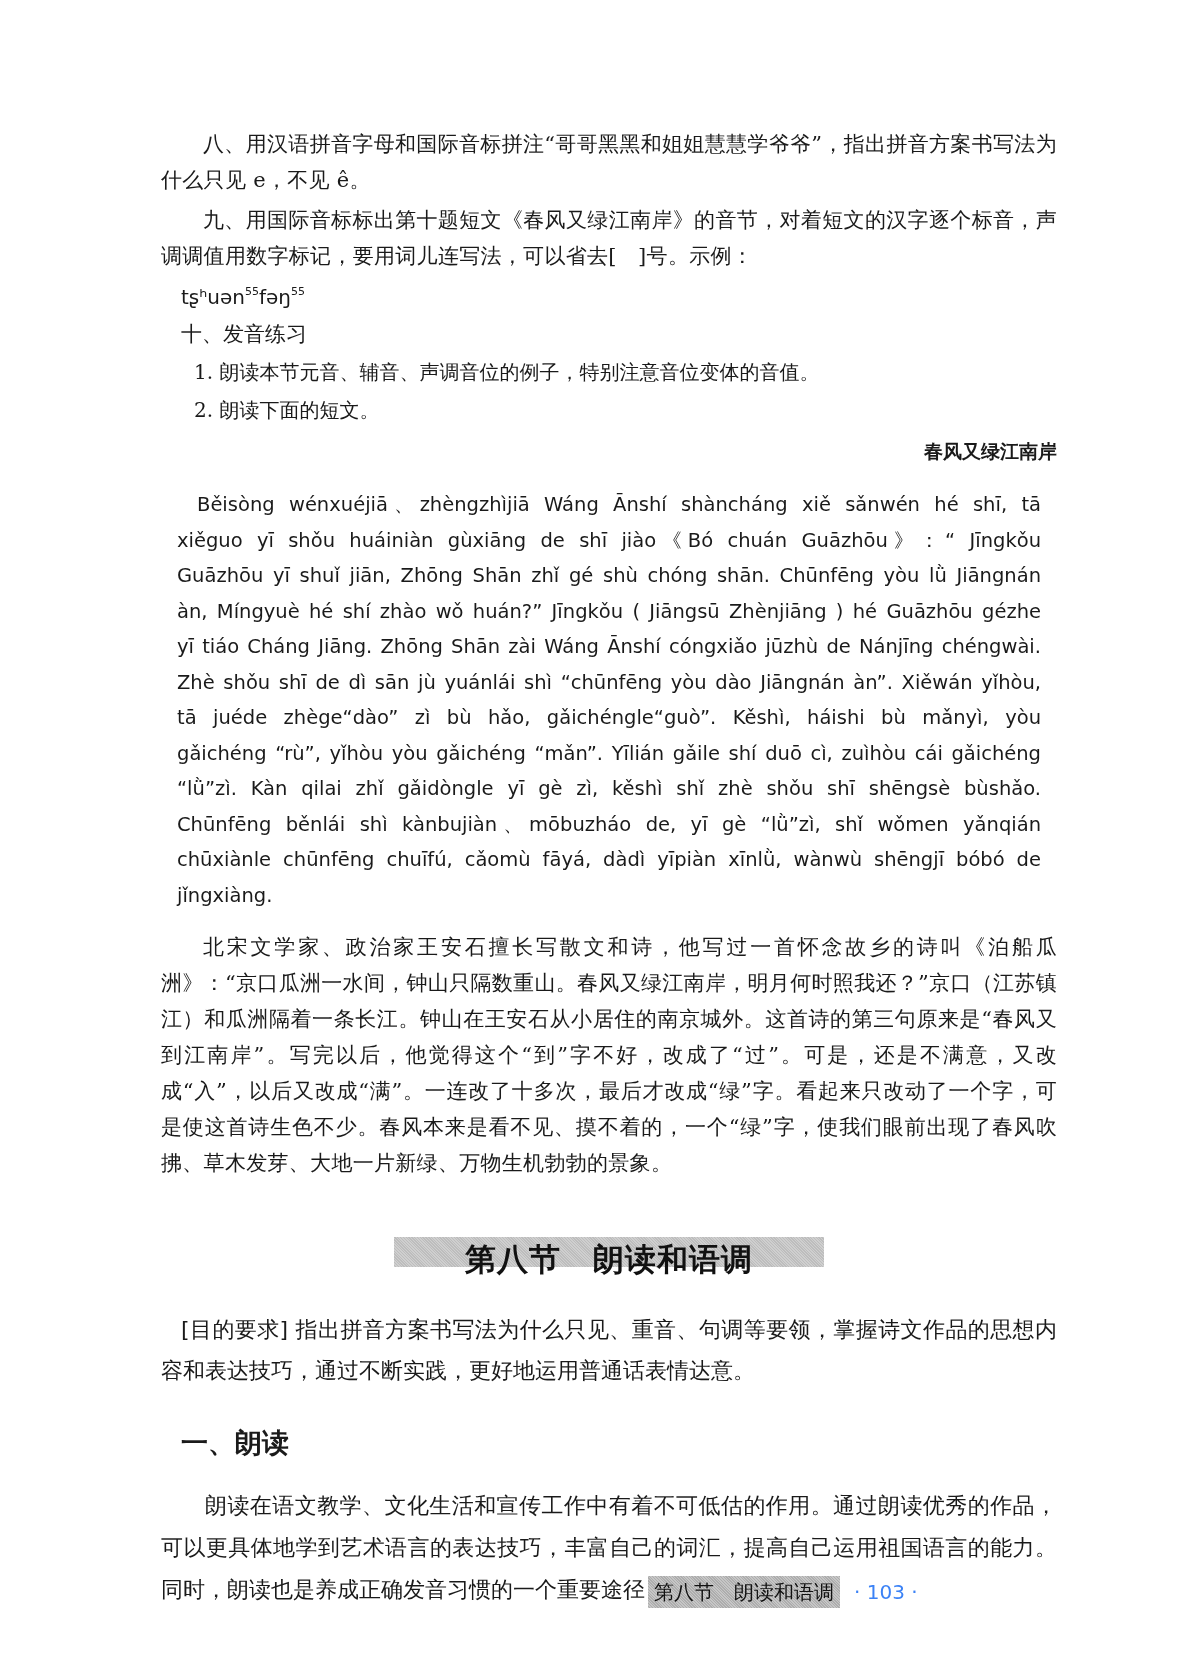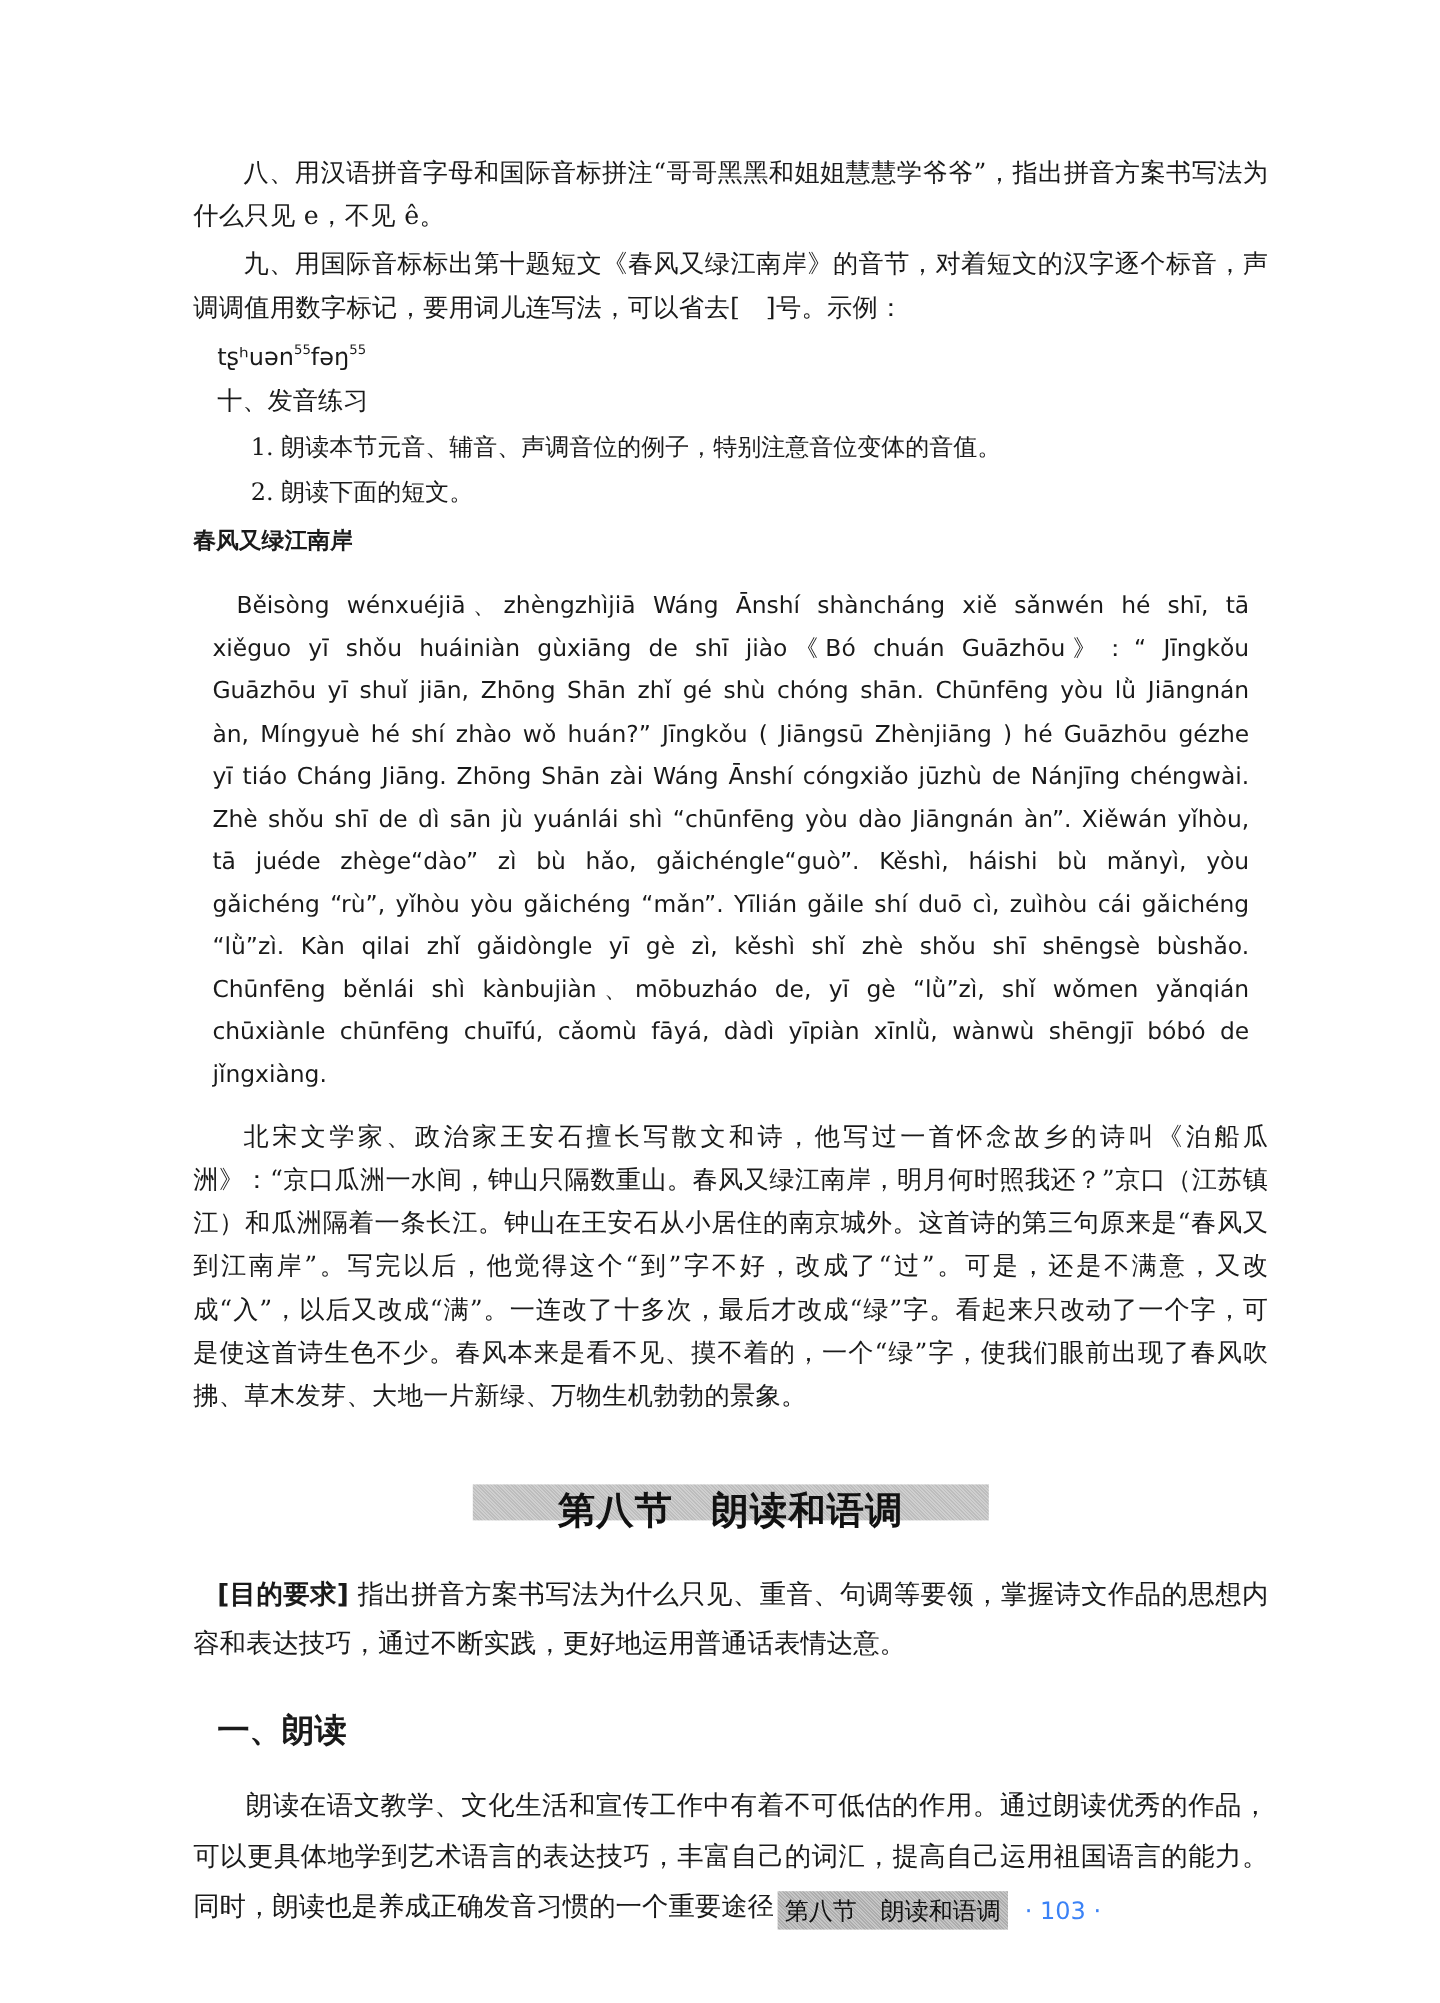--- a/index.html
+++ b/index.html
@@ -34,27 +34,27 @@
     }
     .ipa sup { font-size: 11px; vertical-align: 9px; }
     .sub-item {
       font-size: 21px;
       line-height: 38px;
       margin: 0 0 0 42px;
     }
     .numbered {
       font-size: 20px;
       line-height: 38px;
-      margin: 0 0 0 48px;
+      margin: 0 0 0 33px;
     }
     .poem-title {
       font-family: "DejaVu Sans", sans-serif;
       font-weight: bold;
       font-size: 19px;
-      text-align: left;
+      text-align: right;
       line-height: 40px;
       margin: 2px 0 0 0;
     }
     .pinyin {
       font-family: "DejaVu Sans", sans-serif;
       font-size: 19.5px;
       line-height: 35.5px;
       margin: 16px;
       text-indent: 20px;
       text-align: justify;
@@ -84,21 +84,21 @@
     }
     .goal {
       margin-top: 42px;
       font-size: 22px;
       line-height: 41px;
       text-indent: 20px;
       text-align: justify;
     }
     .goal .goal-label {
       font-family: "DejaVu Sans", sans-serif;
-      font-weight: bold;
+      font-weight: normal;
     }
     .h2 {
       font-family: "DejaVu Sans", sans-serif;
       font-weight: bold;
       font-size: 27px;
       line-height: 40px;
       margin: 32px 0 4px 20px;
     }
     .body2 {
       font-size: 22px;

